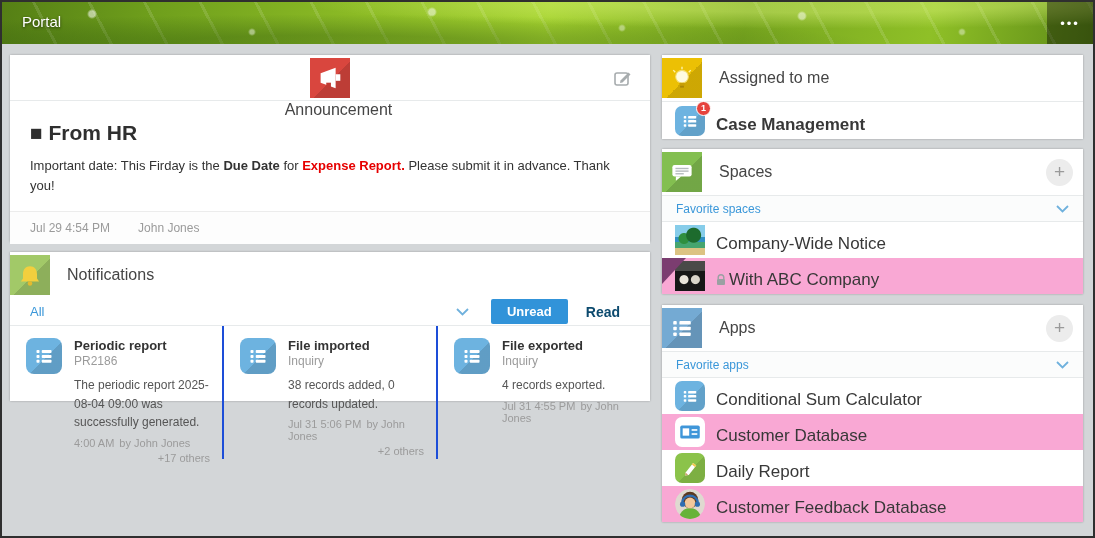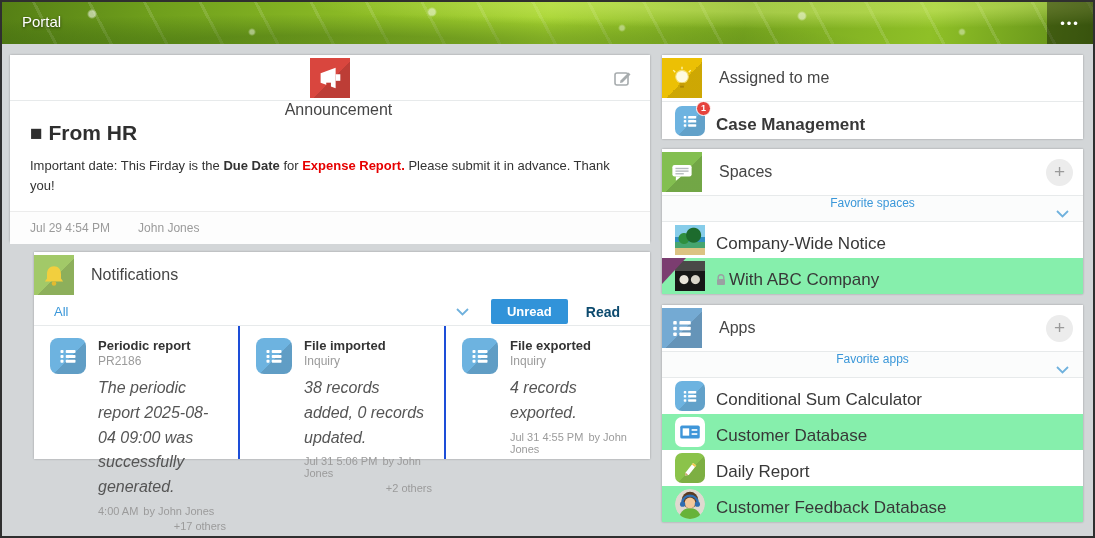--- a/index.html
+++ b/index.html
@@ -101,36 +101,36 @@
   .btn-read {
     background:none; border:none; color:#0c4a6e; font-weight:bold; font-size:14px;
     padding:5px 14px; margin-left:4px; cursor:pointer;
   }
   .cards { display:flex; height:133px; }
   .ncard { flex:1; padding:12px 12px 8px 16px; display:flex; gap:12px; cursor:pointer; }
   .ncard + .ncard { border-left:2px solid #1d4ed8; }
   .ncard-content { flex:1; min-width:0; }
   .ncard-title { font-size:13px; font-weight:bold; color:#333; }
   .ncard-app   { font-size:12px; color:#9b9b9b; margin-top:1px; }
-  .ncard-text  { font-size:16px; color:#555; line-height:1.55; margin-top:8px;font-style:italic; }
+  .ncard-text  { font-size:12px; color:#555; line-height:1.55; margin-top:8px; }
   .ncard-meta  { font-size:11px; color:#9b9b9b; margin-top:5px; }
   .ncard-meta span { margin-right:5px; }
   .ncard-others{ font-size:11px; color:#9b9b9b; text-align:right; margin-top:3px; }
   
   .sub-row {
     height:27px; display:flex; align-items:center;
     padding:0 14px; font-size:12px;
-    background:#fbfcfc; border-top:1px solid #e7eaeb; border-bottom:1px solid #e7eaeb;flex-direction:column;
+    background:#fbfcfc; border-top:1px solid #e7eaeb; border-bottom:1px solid #e7eaeb;
   }
   .sub-row .chev { margin-left:auto; display:flex; cursor:pointer; }
   .item-row {
     height:36px; display:flex; align-items:center; gap:11px;
     padding:0 10px 0 13px; cursor:pointer; position:relative;
   }
-  .item-row.alt { background:#86efac; }
+  .item-row.alt { background:#f9a8d4; }
   .item-label { font-size:17px; color:#383838;margin-top:8px; }
   .item-label.bold { font-weight:bold; }
   .assigned-row { height:38px; border-top:1px solid #e7eaeb; }
   .badge-wrap { position:relative; flex:none; }
   .badge {
     position:absolute; top:-5px; right:-6px; min-width:15px; height:15px;
     background:#e6433d; border:1px solid #fff; border-radius:50%;
     color:#fff; font-size:9px; font-weight:bold; text-align:center; line-height:13px;
   }
   .thumb { width:30px; height:30px; flex:none; }
@@ -189,21 +189,21 @@
         <div class="ann-text">
           <span>Important date: This Firday is the </span><span class="b">Due Date</span><span> for </span><span class="red">Expense Report.</span><span> Please submit it in advance. Thank you!</span>
         </div>
       </div>
       <div class="ann-footer">
         <span>Jul 29 4:54 PM</span>
         <span>John Jones</span>
       </div>
     </div>
 
-    <div class="widget" style="height:207px;margin-left:24px;">
+    <div class="widget" style="height:149px;">
       <div class="w-header">
         <div class="tile tile-notify">
           <svg width="28" height="28" viewBox="0 0 32 32">
               <path fill="#f2cf3e" d="M16 6 c-5 0 -8 3.6 -8 9 v5 l-2.4 3.4 h20.8 L24 20 v-5 c0 -5.4 -3 -9 -8 -9 z"></path>
               <circle cx="16" cy="25.6" r="2.6" fill="#e3ba2f"></circle>
             </svg>
         </div>
         <span class="w-title">Notifications</span>
       </div>
       <div class="filter-row">

